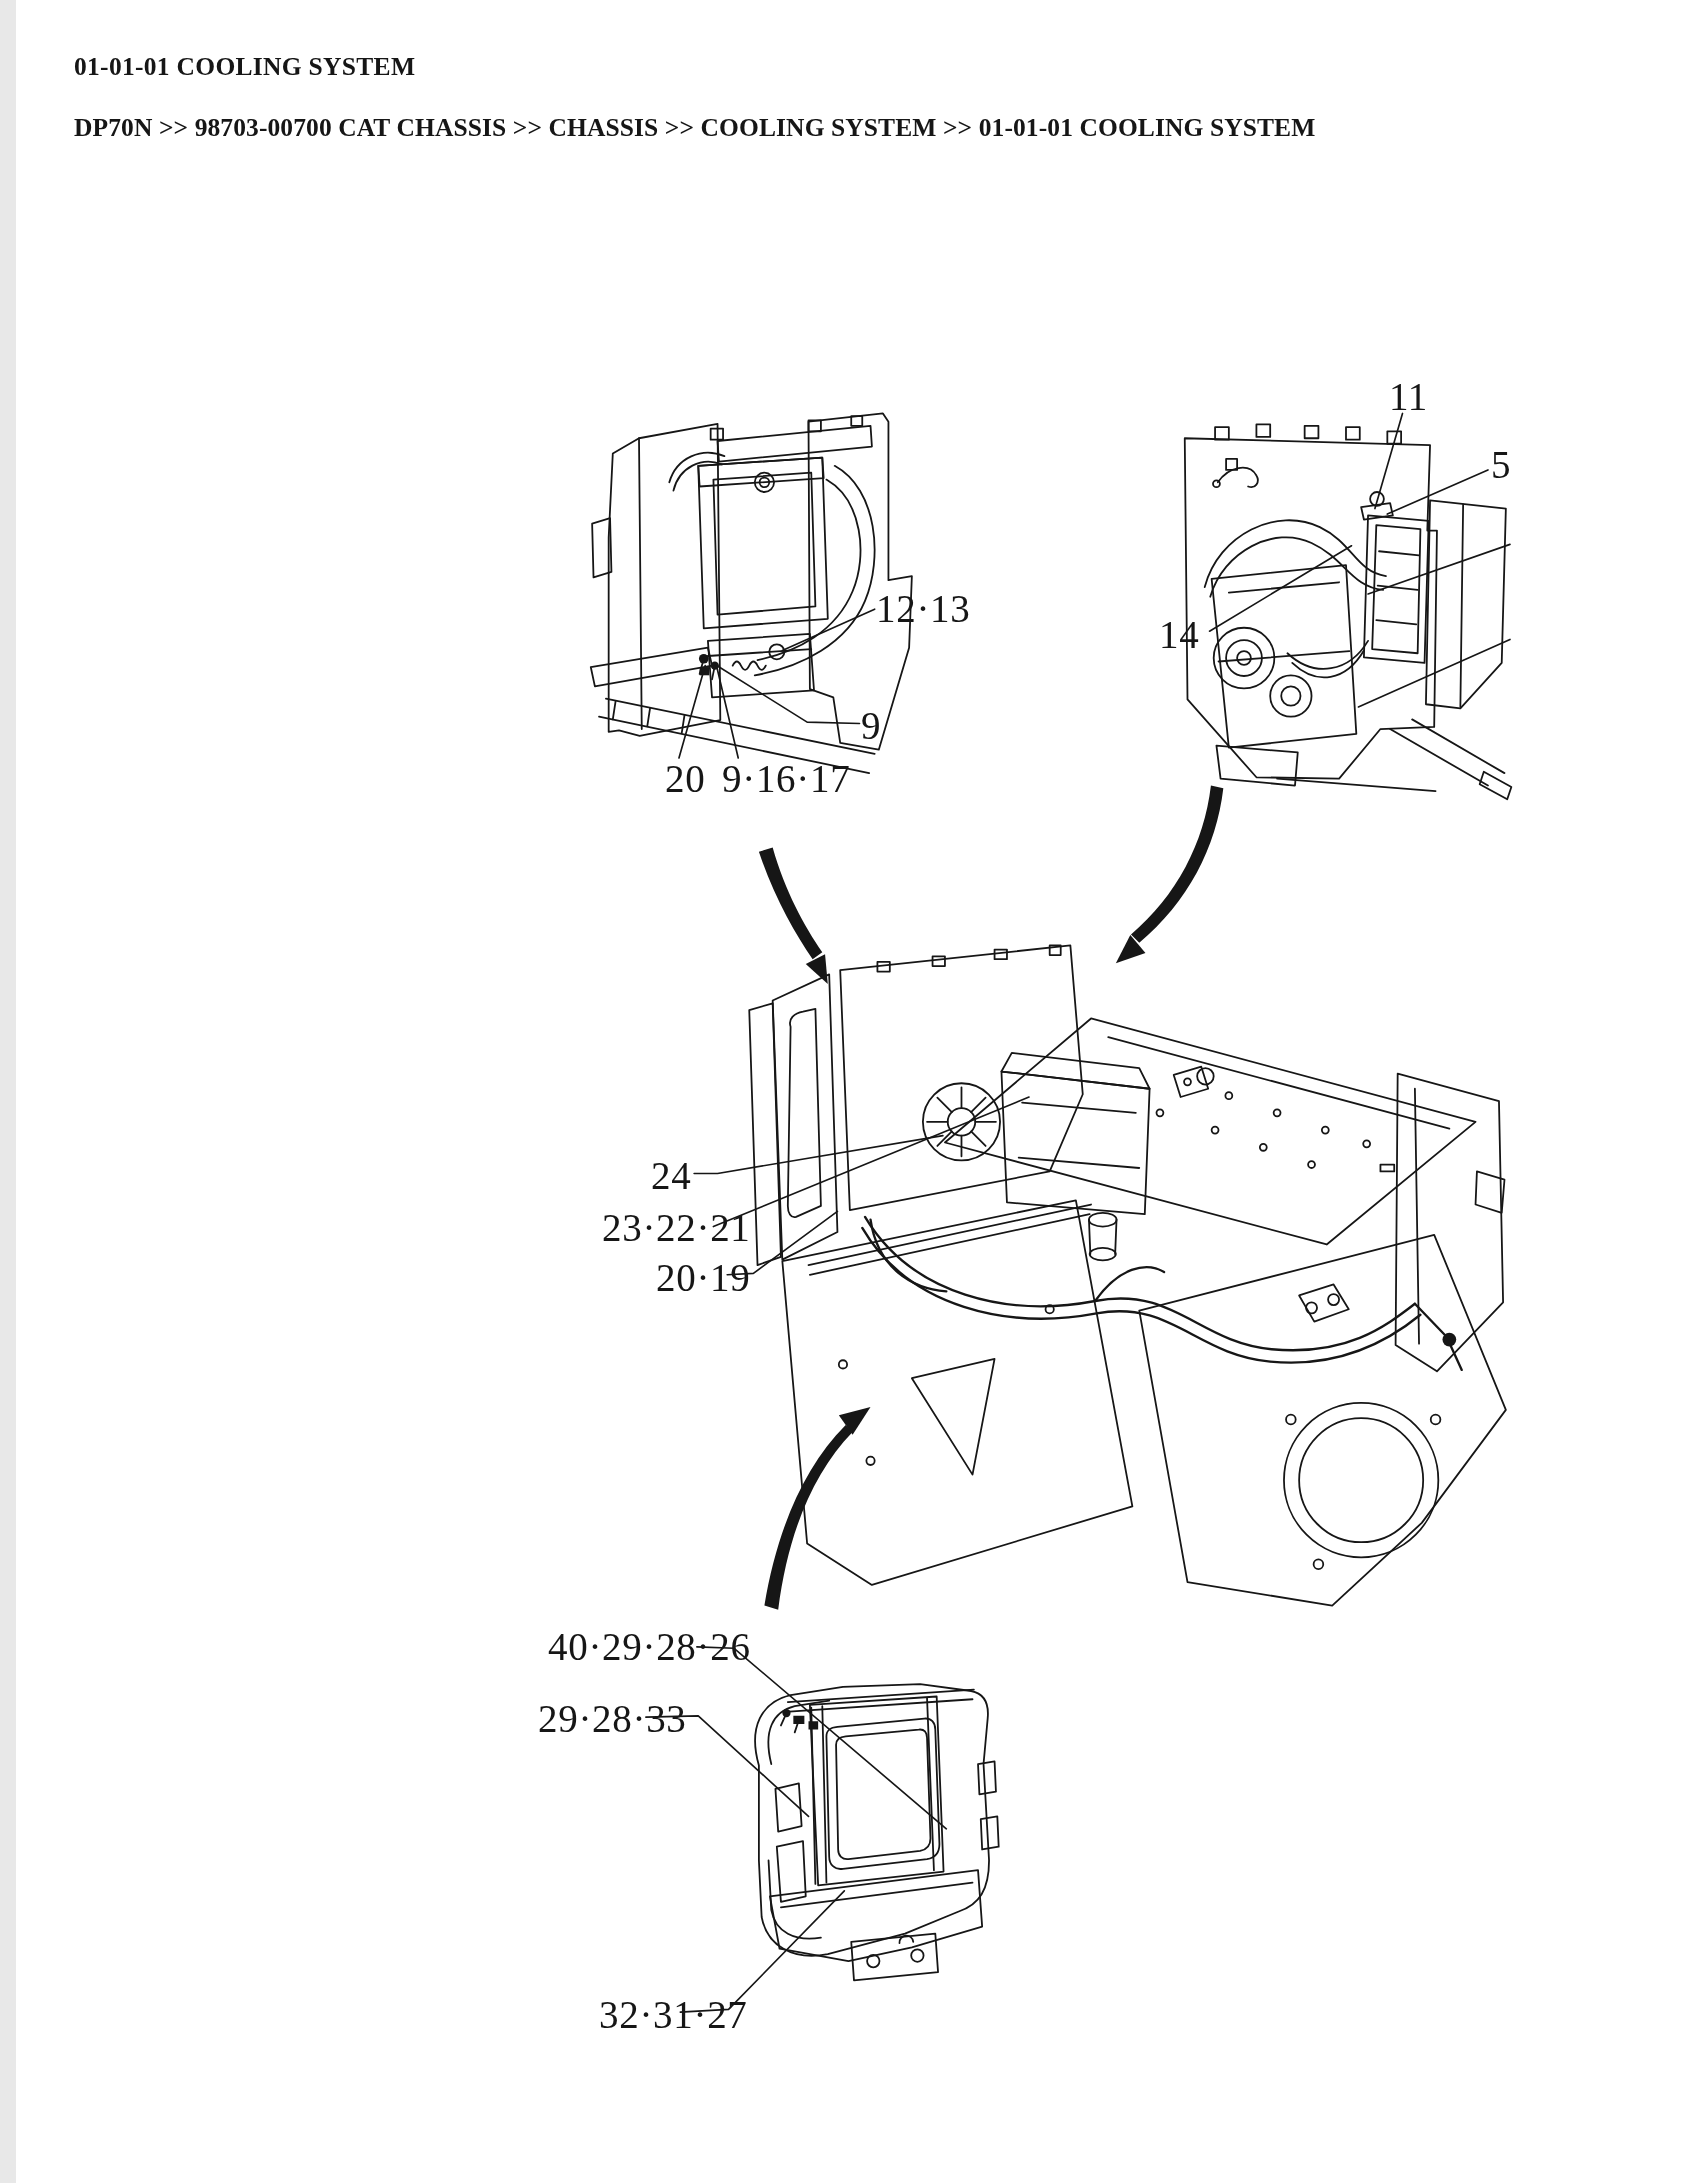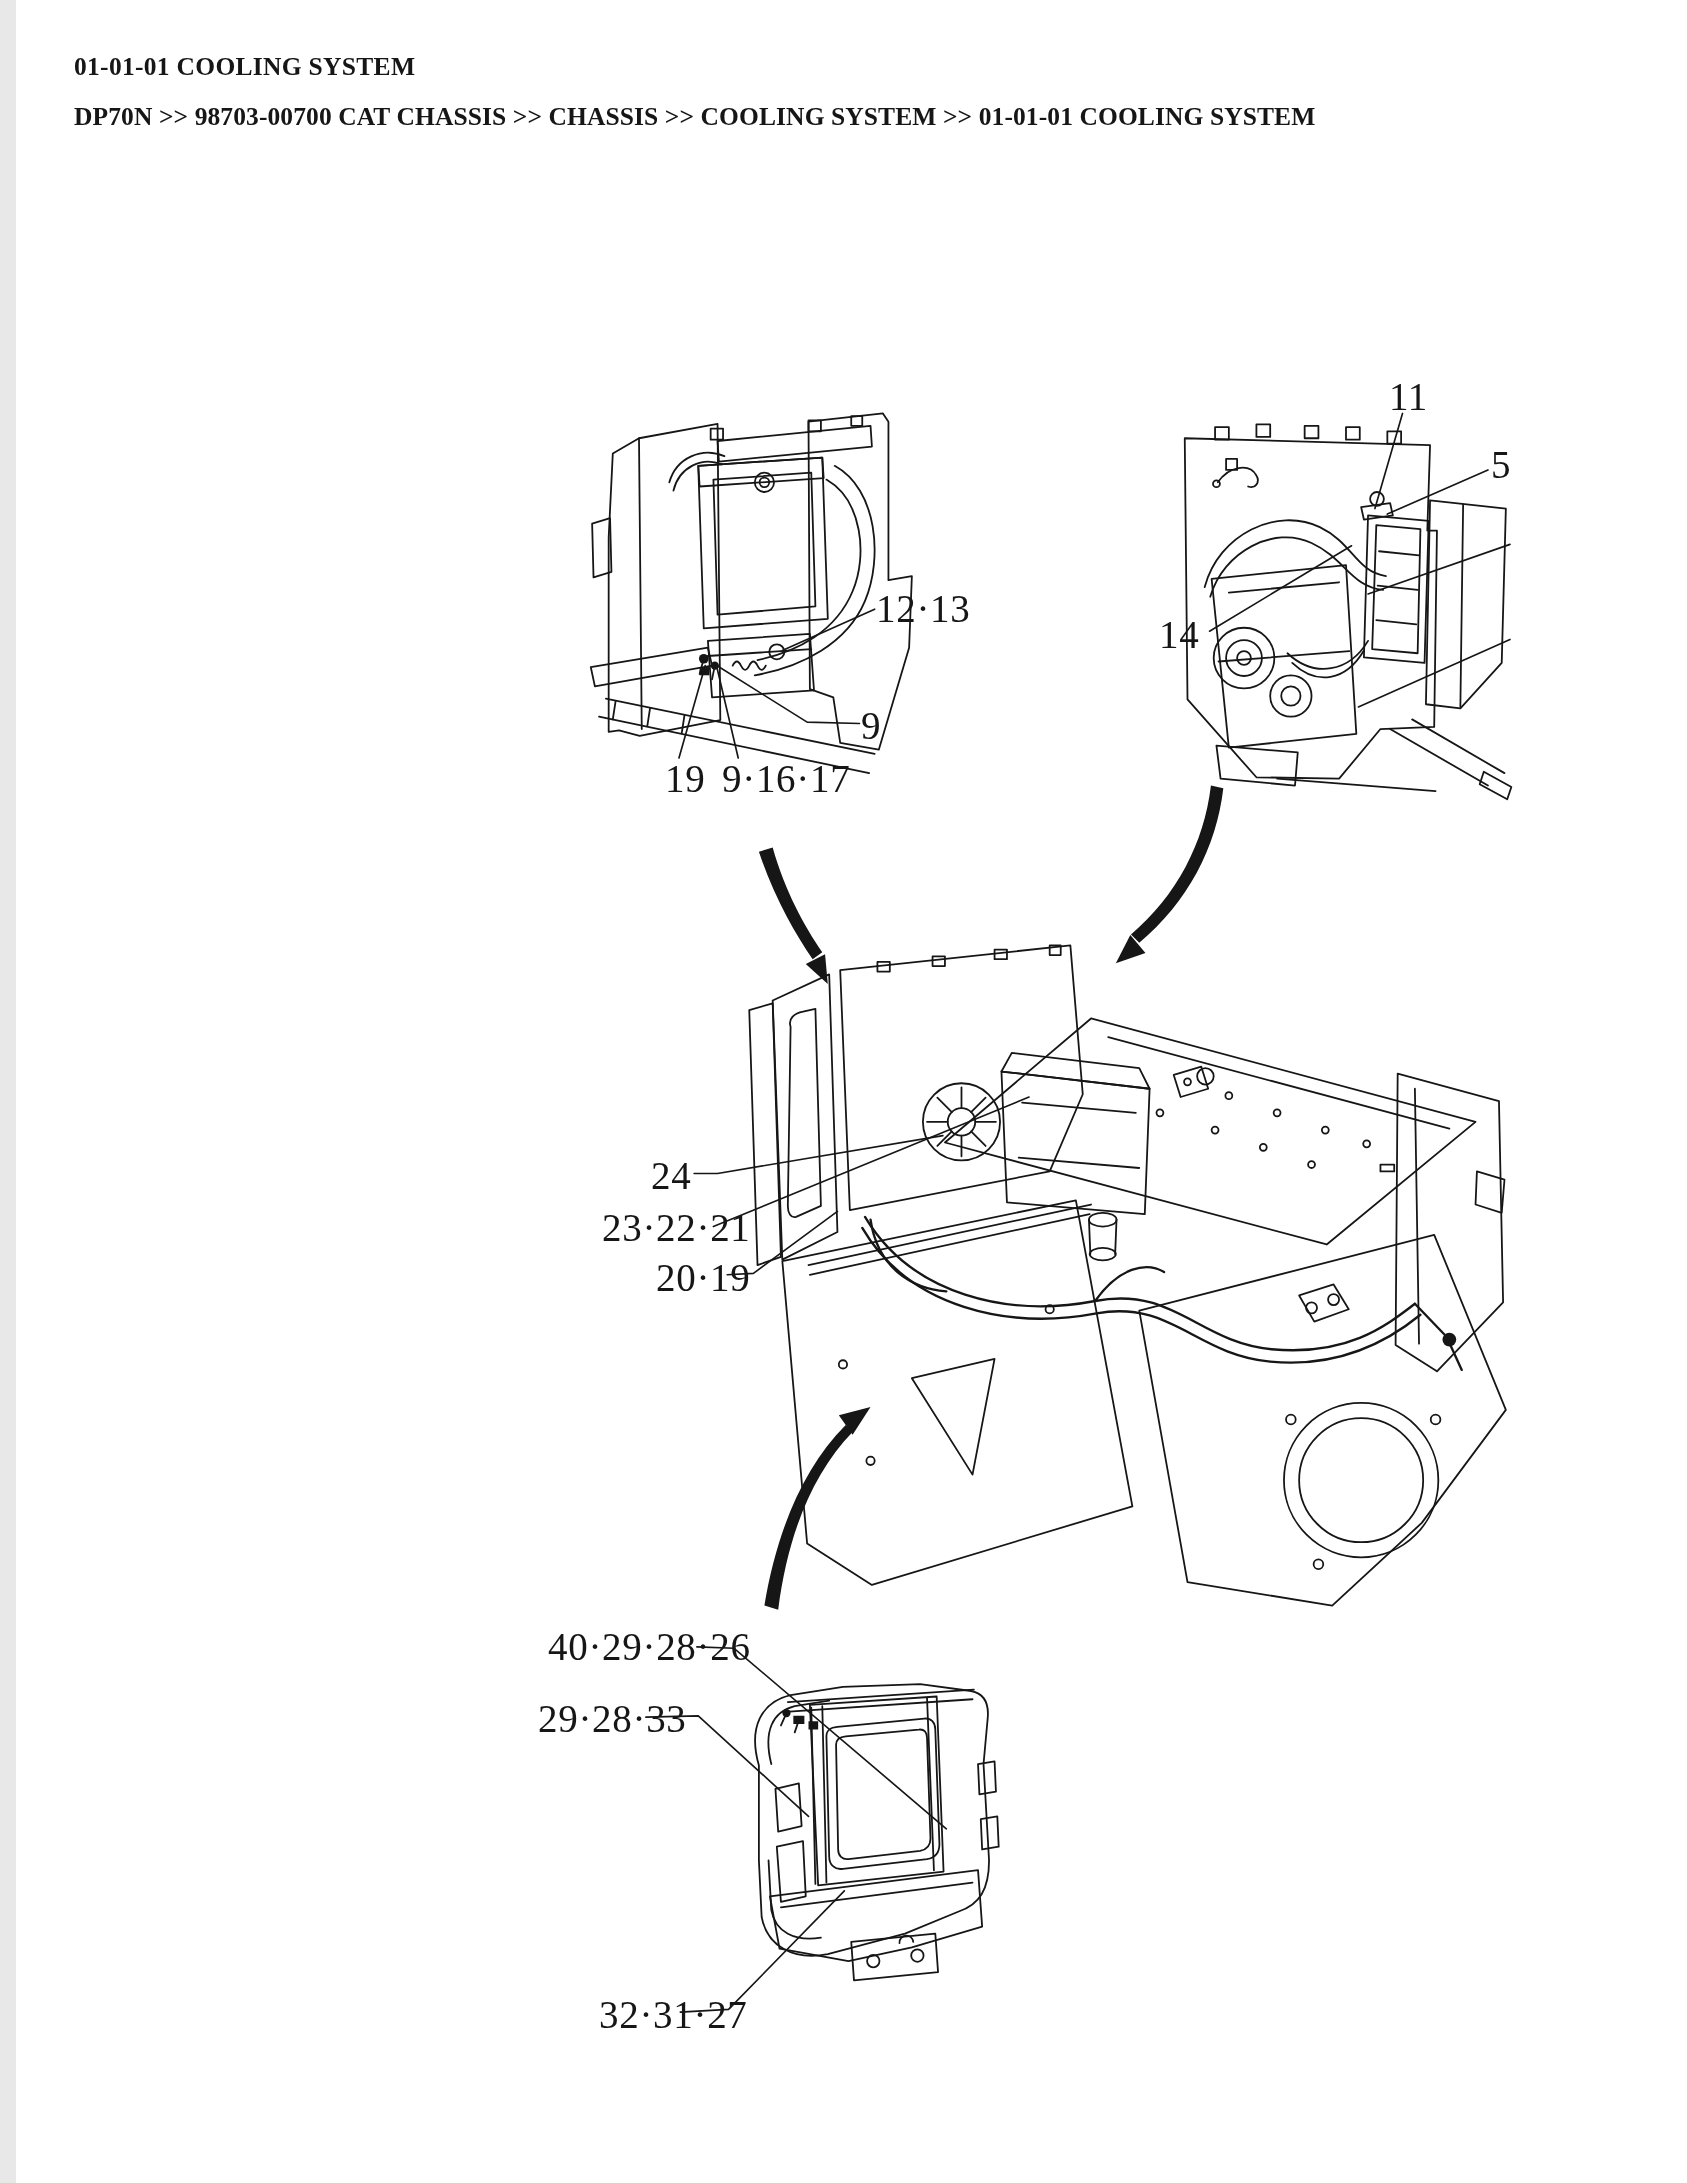--- a/index.html
+++ b/index.html
@@ -8,21 +8,21 @@
     background:var(--paper,#ffffff);
     color:var(--ink,#161616);
     font-family:Liberation Serif, serif;
     margin-left:16px;
   }
   .title{
     position:absolute;left:58px;top:52px;
     font-size:25.5px;font-weight:bold;letter-spacing:0.3px;white-space:nowrap;
   }
   .crumb{
-    position:absolute;left:58px;top:102px;
+    position:absolute;left:58px;top:113px;
     font-size:25.5px;font-weight:bold;letter-spacing:0.1px;white-space:nowrap;
   }
   .crumb span{display:inline;}
   svg.art{position:absolute;left:0;top:0;color:var(--ink,#161616);}
   .callout{
     position:absolute;font-size:39px;line-height:36px;
     letter-spacing:0.7px;white-space:nowrap;color:var(--ink,#161616);
   }
 </style>
 </head>
@@ -255,21 +255,21 @@
       </g>
       <g>
         <path d="M1086,2330 C1104,2222 1142,2130 1204,2068 L1214,2078 C1156,2138 1120,2226 1106,2336 Z"></path>
         <path d="M1240,2042 L1214,2082 L1194,2054 Z"></path>
       </g>
     </g>
   </svg>
 
   <div class="callout" style="left:860px;top:591px">12·13</div>
   <div class="callout" style="left:845px;top:708px">9</div>
-  <div class="callout" style="left:649px;top:761px">19</div>
+  <div class="callout" style="left:649px;top:761px">20</div>
   <div class="callout" style="left:706px;top:761px">9·16·17</div>
 
   <div class="callout" style="left:1373px;top:379px">11</div>
   <div class="callout" style="left:1475px;top:447px">5</div>
   <div class="callout" style="left:1143px;top:617px">14</div>
 
   <div class="callout" style="left:635px;top:1158px">24</div>
   <div class="callout" style="left:586px;top:1210px">23·22·21</div>
   <div class="callout" style="left:640px;top:1260px">20·19</div>
 

